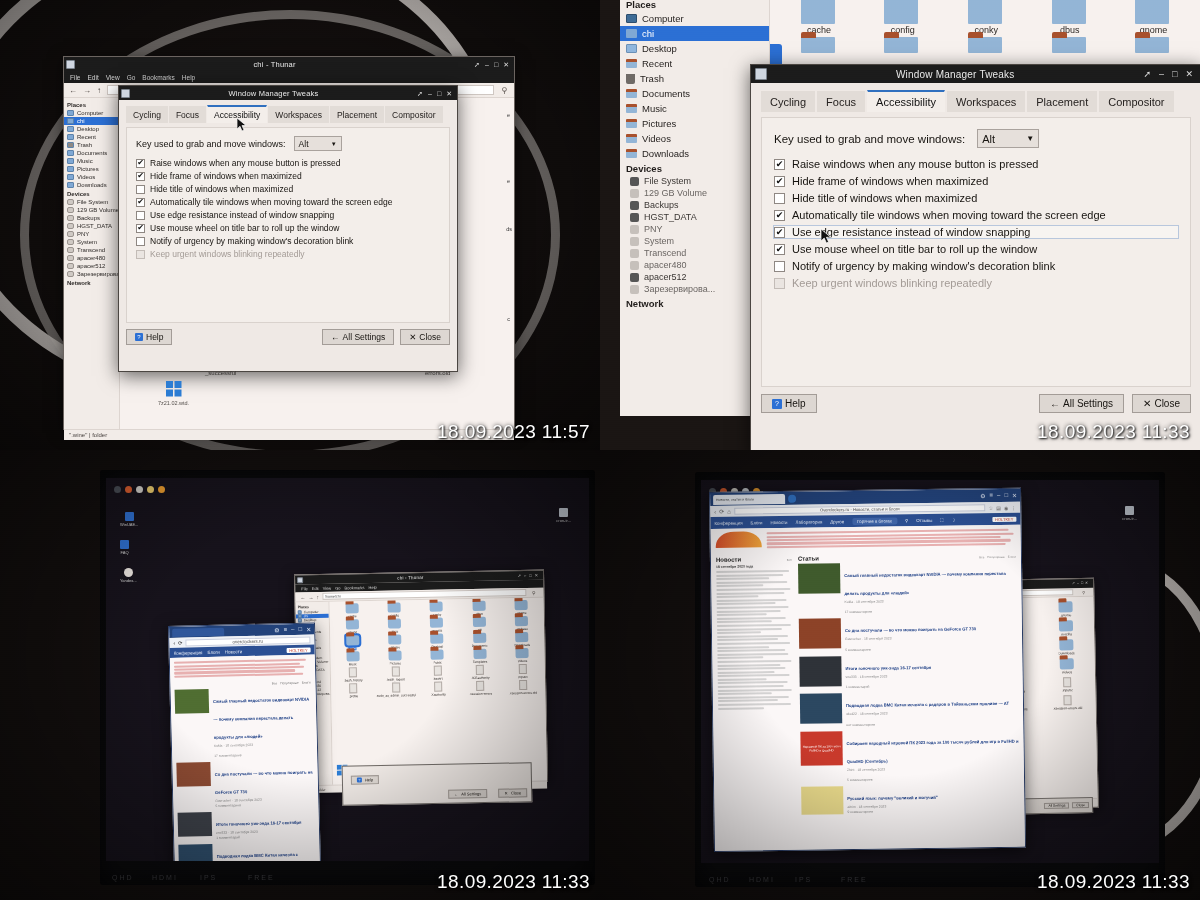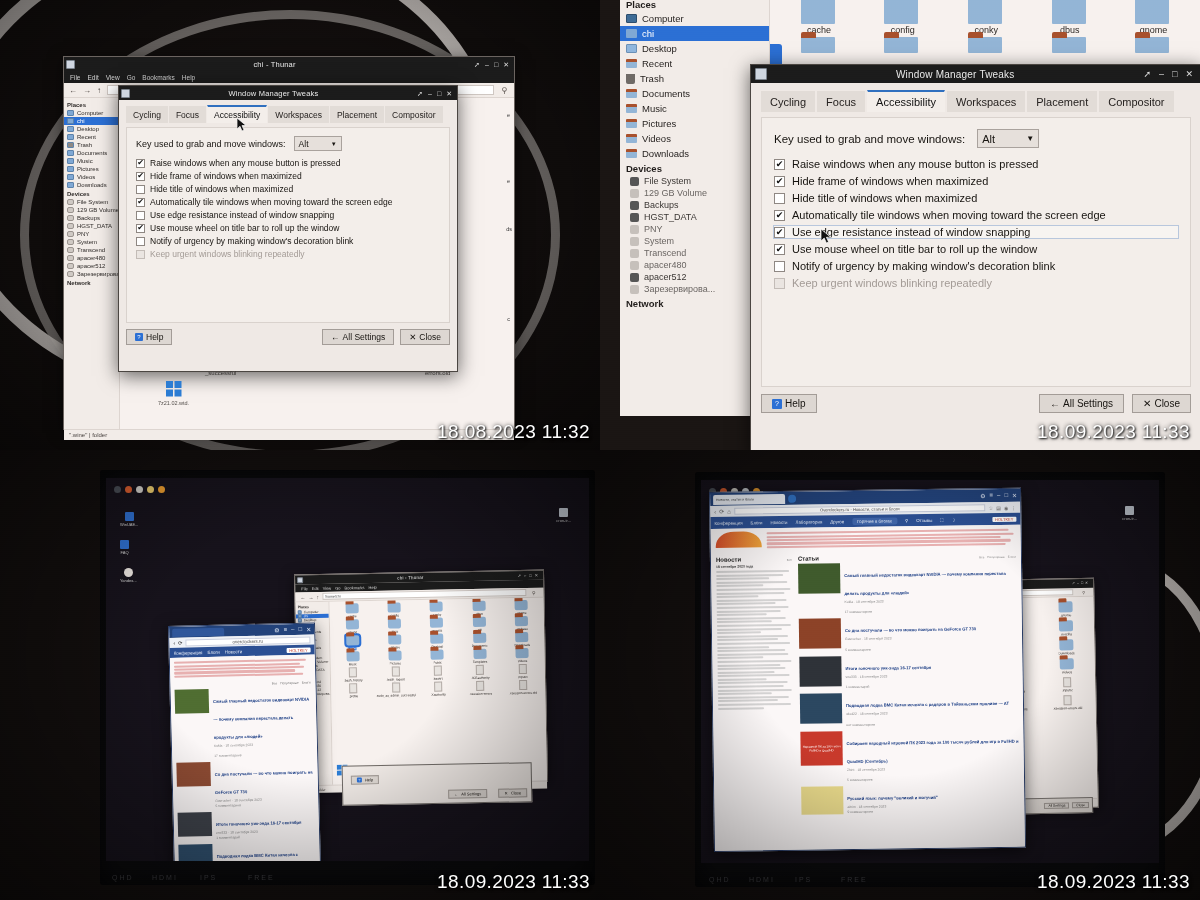--- a/index.html
+++ b/index.html
@@ -369,21 +369,21 @@
       </div>
 
       <div style="position:absolute; left:118px; top:32px; z-index:9;">
         <svg width="10" height="14" viewBox="0 0 10 14">
             <path d="M0 0 L0 11 L3 8.3 L5 13 L7 12 L5 7.6 L9 7.5 Z" fill="#111" stroke="#fff" stroke-width=".7"></path>
           </svg>
       </div>
     </div>
 
     <div class="photo-grain"></div>
-    <div class="timestamp">18.08.2023 11:32</div>
+    <div class="timestamp">18.09.2023 11:57</div>
   </div>
 
   <div class="quad">
     <div style="position:absolute; inset:0; background:#1a1513;"></div>
 
     <div style="position:absolute; left:20px; top:-4px; width:150px; height:420px; background:#f2ece8;
                 border-right:1px solid #ddd5d0; font-size:9.5px; color:#211d1b; padding-top:2px; overflow:hidden;">
       <div style="font-weight:bold; padding:1px 6px; font-size:9.5px;">Places</div>
       <div class="side-i" style="font-size:9.5px; padding:2px 6px; gap:5px;">
           <i style="width:11px;height:9px;background:#3d6b96;border:1px solid #2c4d6d;border-radius:1px;flex:0 0 auto;"></i>

